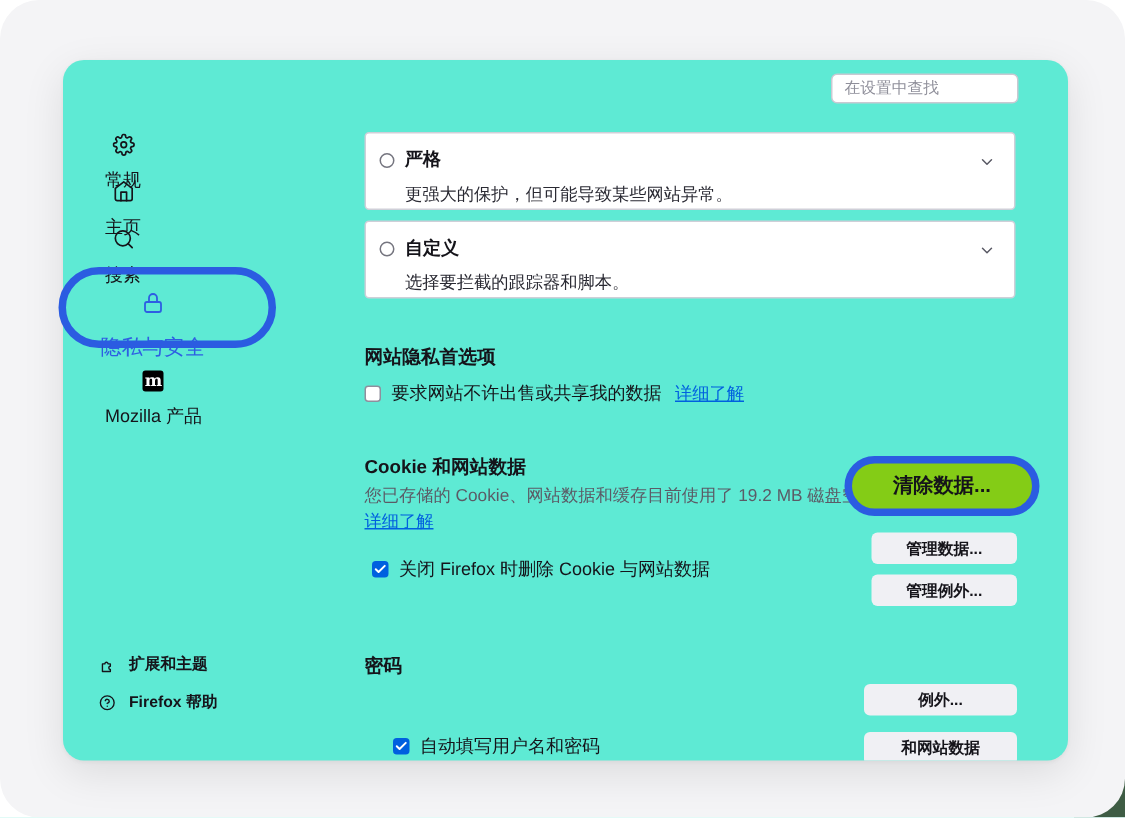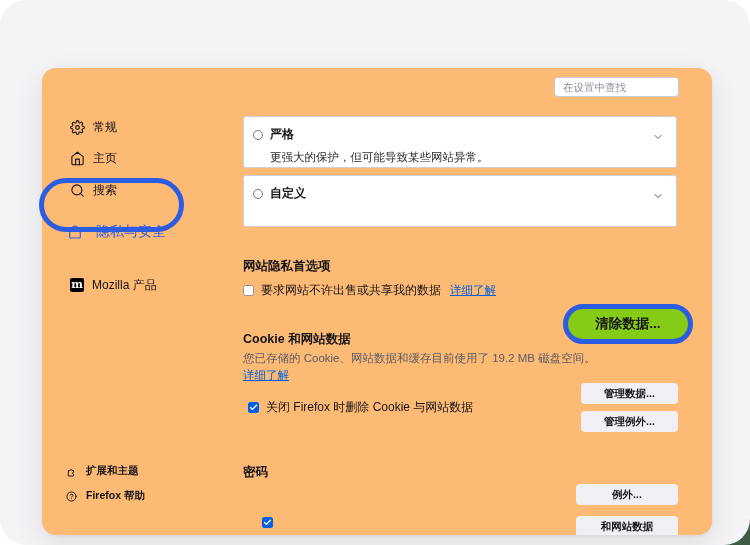--- a/index.html
+++ b/index.html
@@ -2,31 +2,31 @@
 <html><head>
 <meta charset="utf-8">
 <style>
   * { margin:0; padding:0; box-sizing:border-box; }
   html,body { width:750px; height:545px; background:#ffffff; font-family:"Liberation Sans","DejaVu Sans",sans-serif; color:#15141a; }
   .stage { position:relative; width:750px; height:545px; overflow:hidden; background:#fff; }
 
   .photo-corner { position:absolute; right:0; bottom:0; width:34px; height:34px; background:#3e5c44; }
   .panel { position:absolute; inset:0; background:#f4f4f6; border-radius:26px; }
 
-  .card { position:absolute; left:42px; top:40px; width:670px; height:467px; background:#fdba74;
-          border-radius:14px; box-shadow:0 8px 28px rgba(0,0,0,.10), 0 1px 3px rgba(0,0,0,.05); overflow:hidden;margin-top:28px; }
+  .card { position:absolute; left:42px; top:40px; width:670px; height:467px; background:#5eead4;
+          border-radius:14px; box-shadow:0 8px 28px rgba(0,0,0,.10), 0 1px 3px rgba(0,0,0,.05); overflow:hidden; }
 
   
   .search { position:absolute; left:512px; top:9px; width:125px; height:20px; border:1px solid #c9c9d2;
             border-radius:4px; padding:0 8px; font-size:10.5px; color:#15141a; background:#fff; outline:none;
             font-family:"Liberation Sans","DejaVu Sans",sans-serif; }
   .search::placeholder { color:#8f8f9a; }
 
   
-  .sb-item { position:absolute; display:flex; align-items:center; gap:8px; height:20px; left:28px; font-size:12px; color:#15141a; cursor:pointer; }
+  .sb-item { position:absolute; display:flex; align-items:center; gap:8px; height:20px; left:28px; font-size:12px; color:#15141a; cursor:pointer;flex-direction:column; }
   .sb-item svg { width:15px; height:15px; stroke:#15141a; fill:none; stroke-width:1.8; stroke-linecap:round; stroke-linejoin:round; flex:0 0 auto; }
   .sb-item.selected { left:25px; font-size:14px; font-weight:400; color:#2e5ee3;gap:13px; }
   .sb-item.selected svg { width:16px; height:16px; stroke:#2e5ee3; }
   .sb-foot { position:absolute; display:flex; align-items:center; gap:9px; height:16px; left:24px; font-size:10.5px; color:#15141a; cursor:pointer;font-weight:bold; }
   .sb-foot svg { width:11px; height:11px; stroke:#15141a; fill:none; stroke-width:2; stroke-linecap:round; stroke-linejoin:round; flex:0 0 auto; }
   .moz-logo { width:14px; height:14px; background:#000; border-radius:2px; color:#fff; font-family:"DejaVu Serif","Liberation Serif",serif;
               font-weight:700; font-size:11px; line-height:13px; text-align:center; flex:0 0 auto; }
 
   
   .opt-box { position:absolute; left:201px; width:434px; height:52px; border:1px solid #cfcfd8; border-radius:3px; background:#fff; padding:9px 12px 0 9px; cursor:pointer; }
@@ -134,20 +134,21 @@
     </div>
 
     <div class="opt-box" style="top:107px">
       <div class="opt-row">
         <span class="radio"></span>
         <span class="opt-title">自定义</span>
         <span class="opt-chevron"><svg viewBox="0 0 24 24">
               <polyline points="6 9 12 15 18 9"></polyline>
             </svg></span>
       </div>
+      <div class="opt-desc">选择要拦截的跟踪器和脚本。</div>
     </div>
 
     <div class="heading" style="top:190px">网站隐私首选项</div>
 
     <div class="check-row" style="left:201px; top:214px">
       <span class="checkbox unchecked"></span>
       <span>要求网站不许出售或共享我的数据</span>
       <span class="link" style="margin-left:2px">详细了解</span>
     </div>
 
@@ -169,20 +170,21 @@
 
     <div class="heading" style="top:396px">密码</div>
 
 
     <div class="check-row" style="left:220px; top:449px">
       <span class="checkbox checked">
           <svg viewBox="0 0 24 24">
             <polyline points="20 6 9 17 4 12"></polyline>
           </svg>
         </span>
+      <span>自动填写用户名和密码</span>
     </div>
 
     <button class="btn" style="left:534px; top:416px; width:102px; height:21px">例外...</button>
     <button class="btn" style="left:534px; top:448px; width:102px; height:22px">和网站数据</button>
 
   </div>
 
   <div class="annotation sidebar-ring"></div>
   <div class="clear-ring">
     <button class="clear-btn">清除数据...</button>

